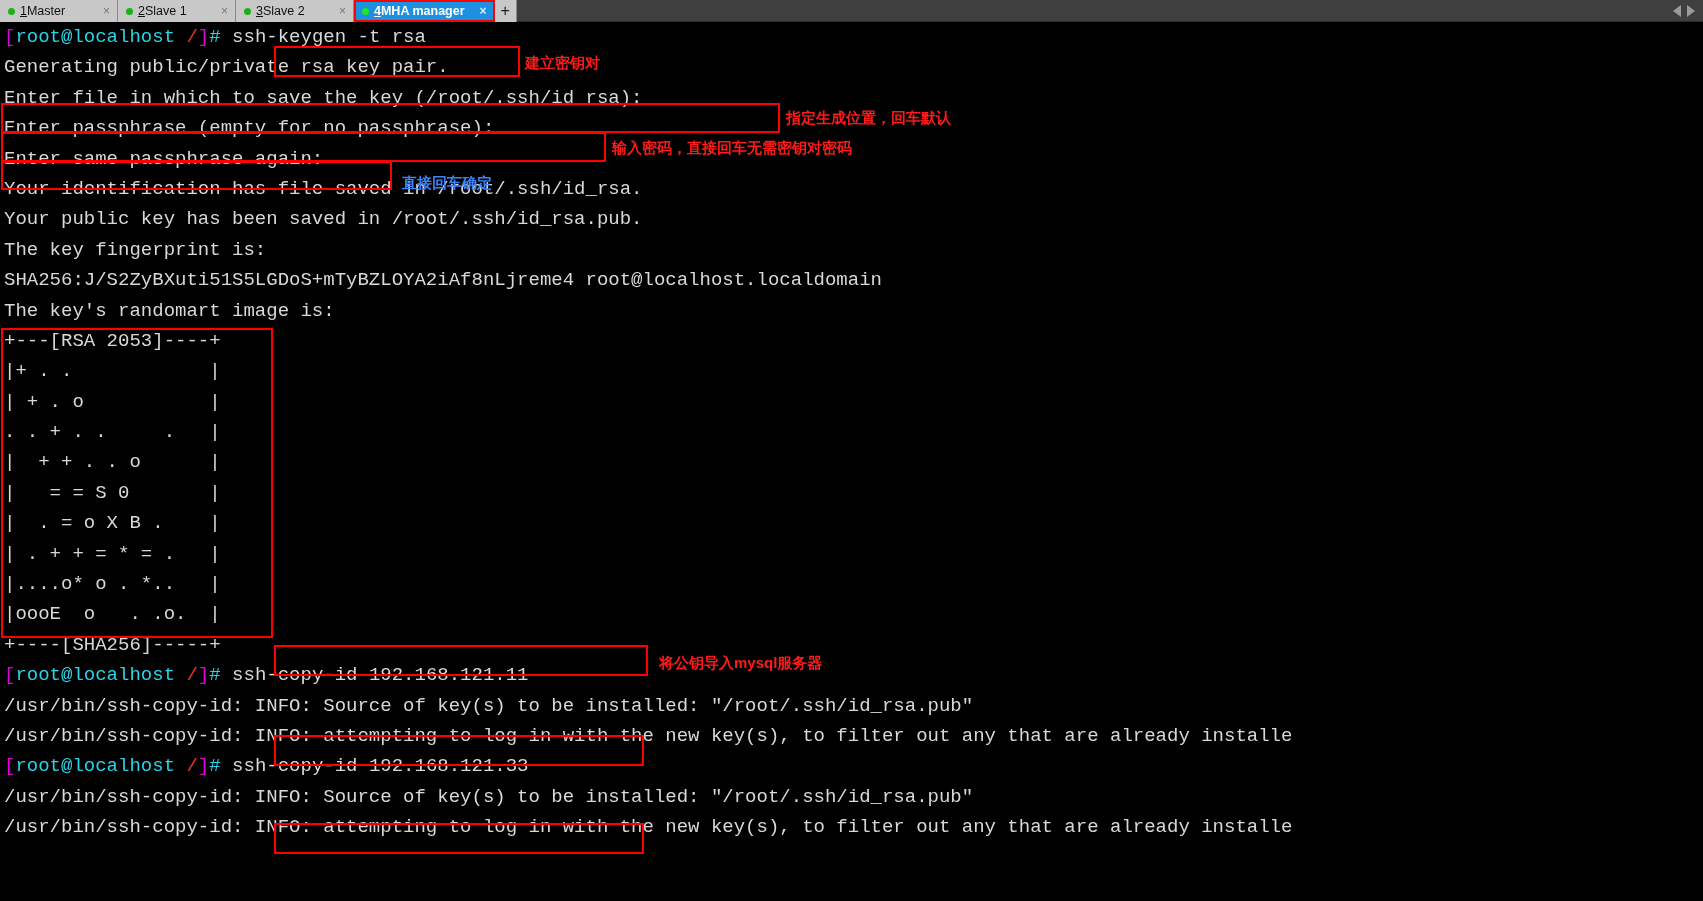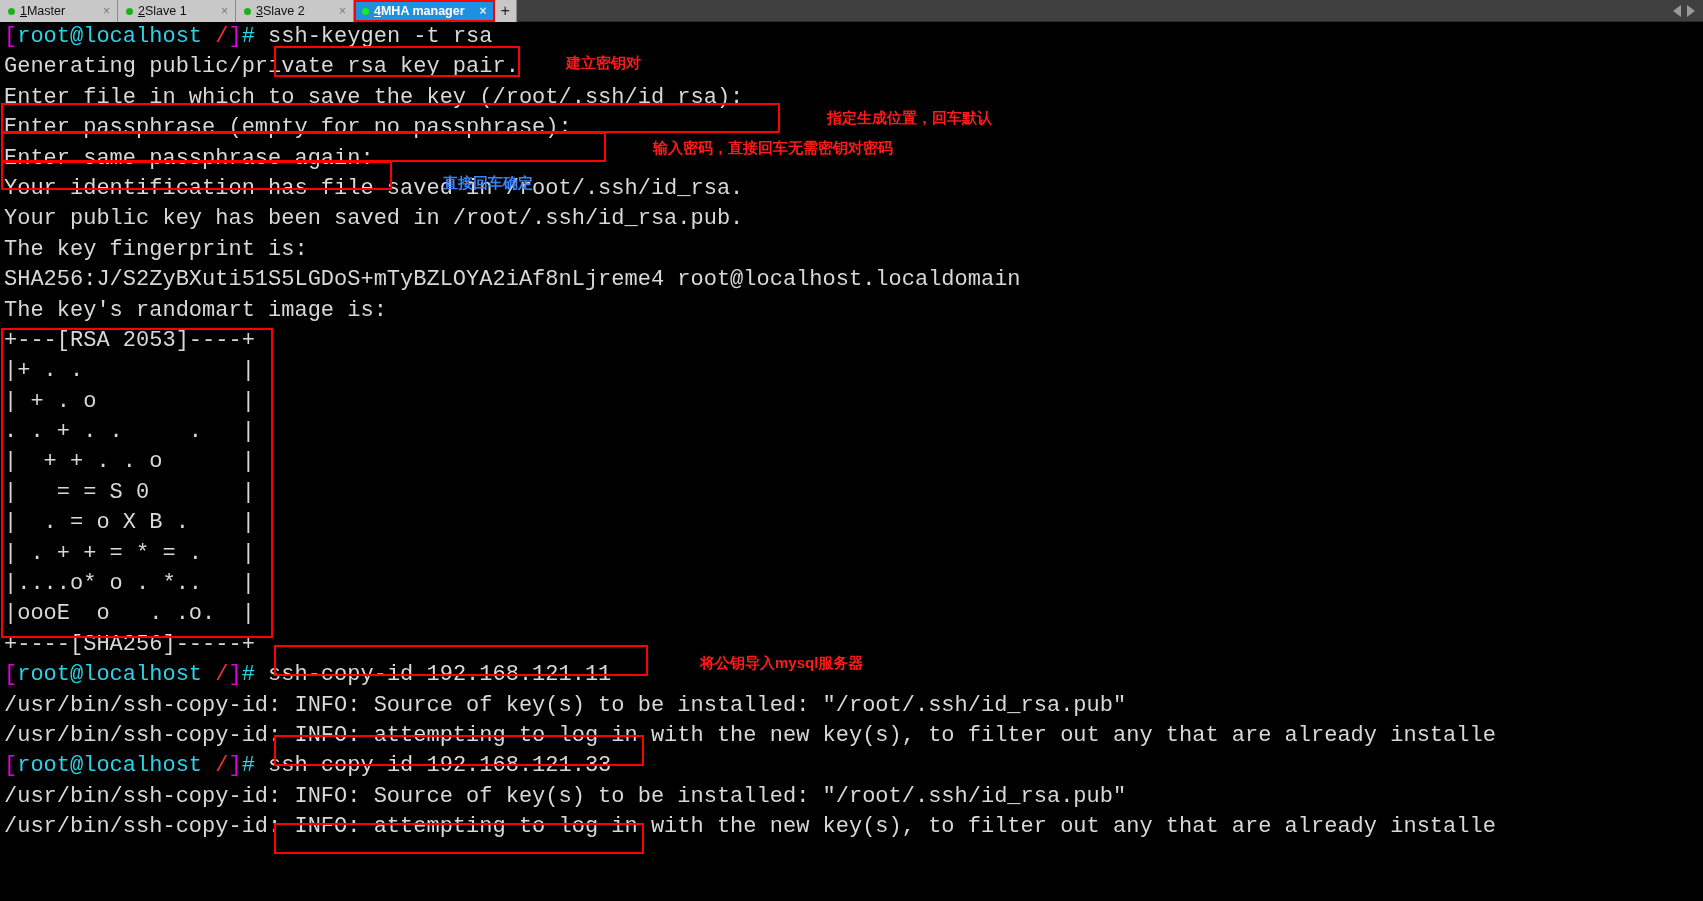--- a/index.html
+++ b/index.html
@@ -90,21 +90,21 @@
     color: #d8d8d8;
     font-size: 25px;
     line-height: 30.4px;
     letter-spacing: 0px;
     overflow: hidden;
     padding: 0 0 0 4px;
   }
   .line {
     white-space: pre;
     height: 30.4px;
-    font-size: 22px;
+    font-size: 19px;
     line-height: 30.4px;
     font-family: "Liberation Mono", "DejaVu Sans Mono", monospace;
   }
   .c-magenta { color: #e000e0; }
   .c-cyan    { color: #29d3e8; }
   .c-red     { color: #ef3030; }
   .c-white   { color: #d8d8d8; }
 
   
   .hl {
@@ -114,21 +114,20 @@
     box-sizing: border-box;
   }
   .note {
     position: absolute;
     color: #ff1a1a;
     font-family: "Liberation Sans", "DejaVu Sans", sans-serif;
     font-size: 15px;
     font-weight: bold;
     white-space: nowrap;
     line-height: 1;
-    margin-left: 41px;
   }
 </style>
 </head>
 <body>
 
 <div id="tabbar">
 
   <div class="tab">
     <span class="tab-dot"></span>
     <span class="tab-label"><span class="mnem">1</span><span>Master</span></span>

